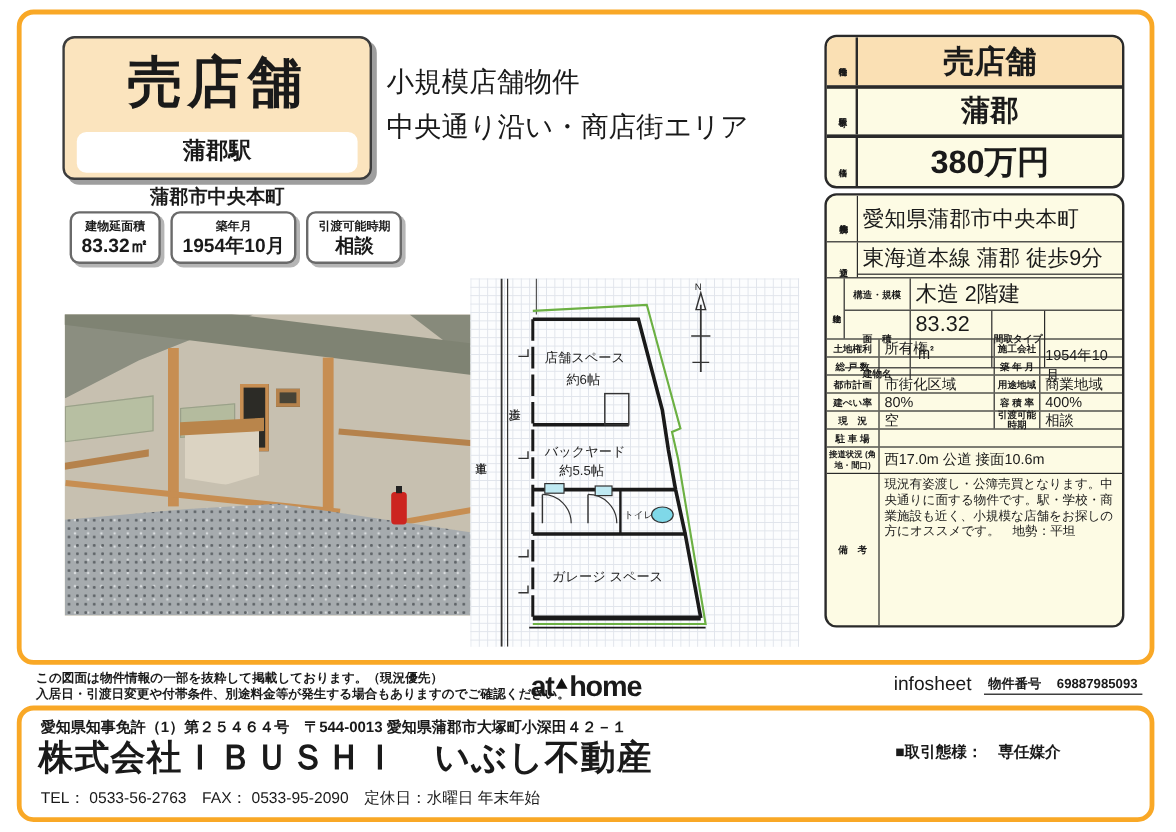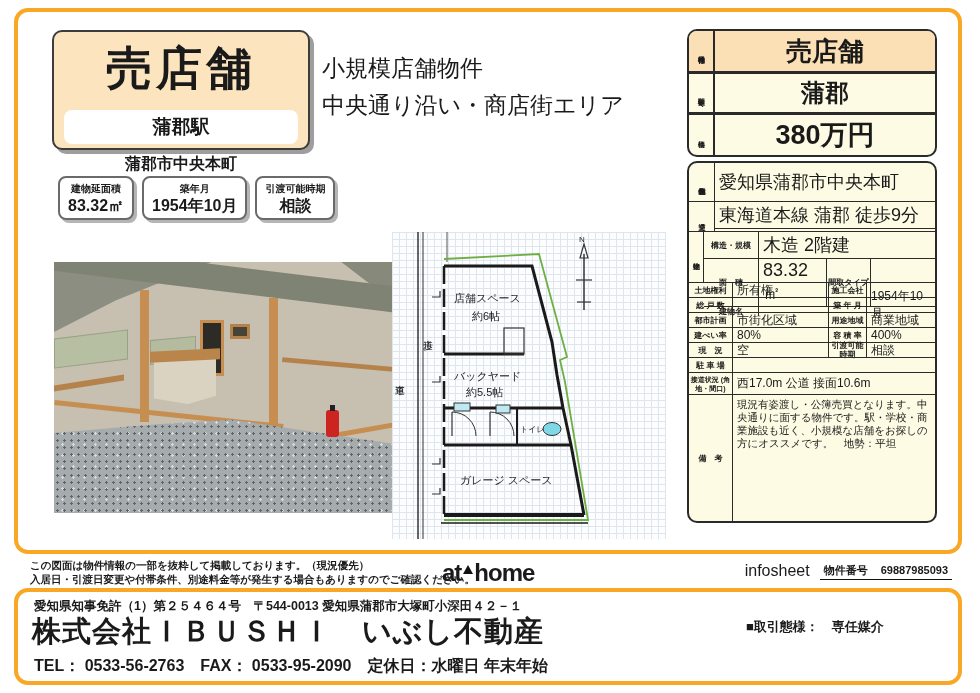--- a/index.html
+++ b/index.html
@@ -101,30 +101,30 @@
   .sub > .d-sub:first-child { border-top:none; }
   .big { font-size:18px; }
 
   
   .strip { left:14px; top:556px; width:948px; height:30px; }
   .disc { position:absolute; left:16px; top:2px; font-size:10.5px; font-weight:bold; line-height:14px; }
   .athome { position:absolute; left:428px; top:3px; font-size:24px; font-weight:bold;
     letter-spacing:-1px; display:flex; align-items:center; }
   .athome-mark { width:0; height:0; border-left:5px solid transparent; border-right:5px solid transparent;
     border-bottom:9px solid #111; margin:0 1px 8px 2px; display:inline-block; }
-  .infoblock { position:absolute; right:10px; top:6px; display:flex; align-items:flex-end; gap:10px; }
+  .infoblock { position:absolute; right:10px; top:6px; display:flex; align-items:flex-start; gap:10px; }
   .infosheet { font-size:16px; font-weight:500; }
   .propno { font-size:11px; font-weight:bold; border-bottom:1.5px solid #111; padding:0 4px 1px; }
   .propno span { margin-right:10px; }
   .propno span:last-child { margin-right:0; }
 
   
   .license { position:absolute; left:16px; top:6px; font-size:12.5px; font-weight:bold; }
   .company { position:absolute; left:14px; top:20px; font-size:29px; font-weight:bold; letter-spacing:1px; }
-  .contact { position:absolute; left:16px; top:64px; font-size:16px; font-weight:bold; }
+  .contact { position:absolute; left:16px; top:64px; font-size:13px; font-weight:normal; }
   .transaction { position:absolute; left:728px; top:26px; font-size:13px; font-weight:bold; }
 </style>
 </head>
 <body>
 
 <div class="abs top-frame">
 
   <div class="abs title-box">
     <div class="title-main">売店舗</div>
     <div class="title-station">蒲郡駅</div>

